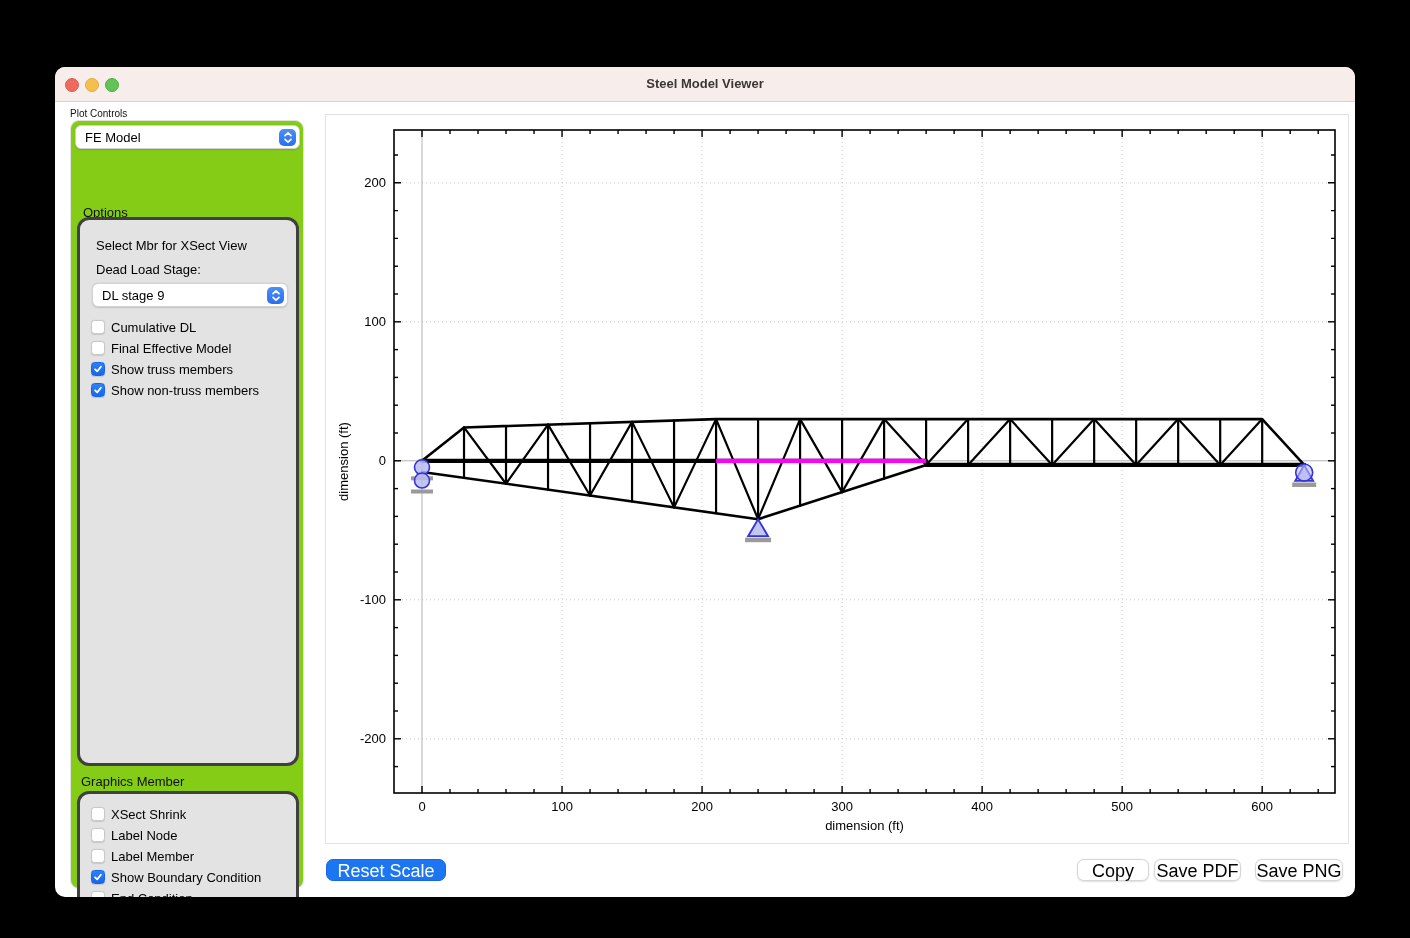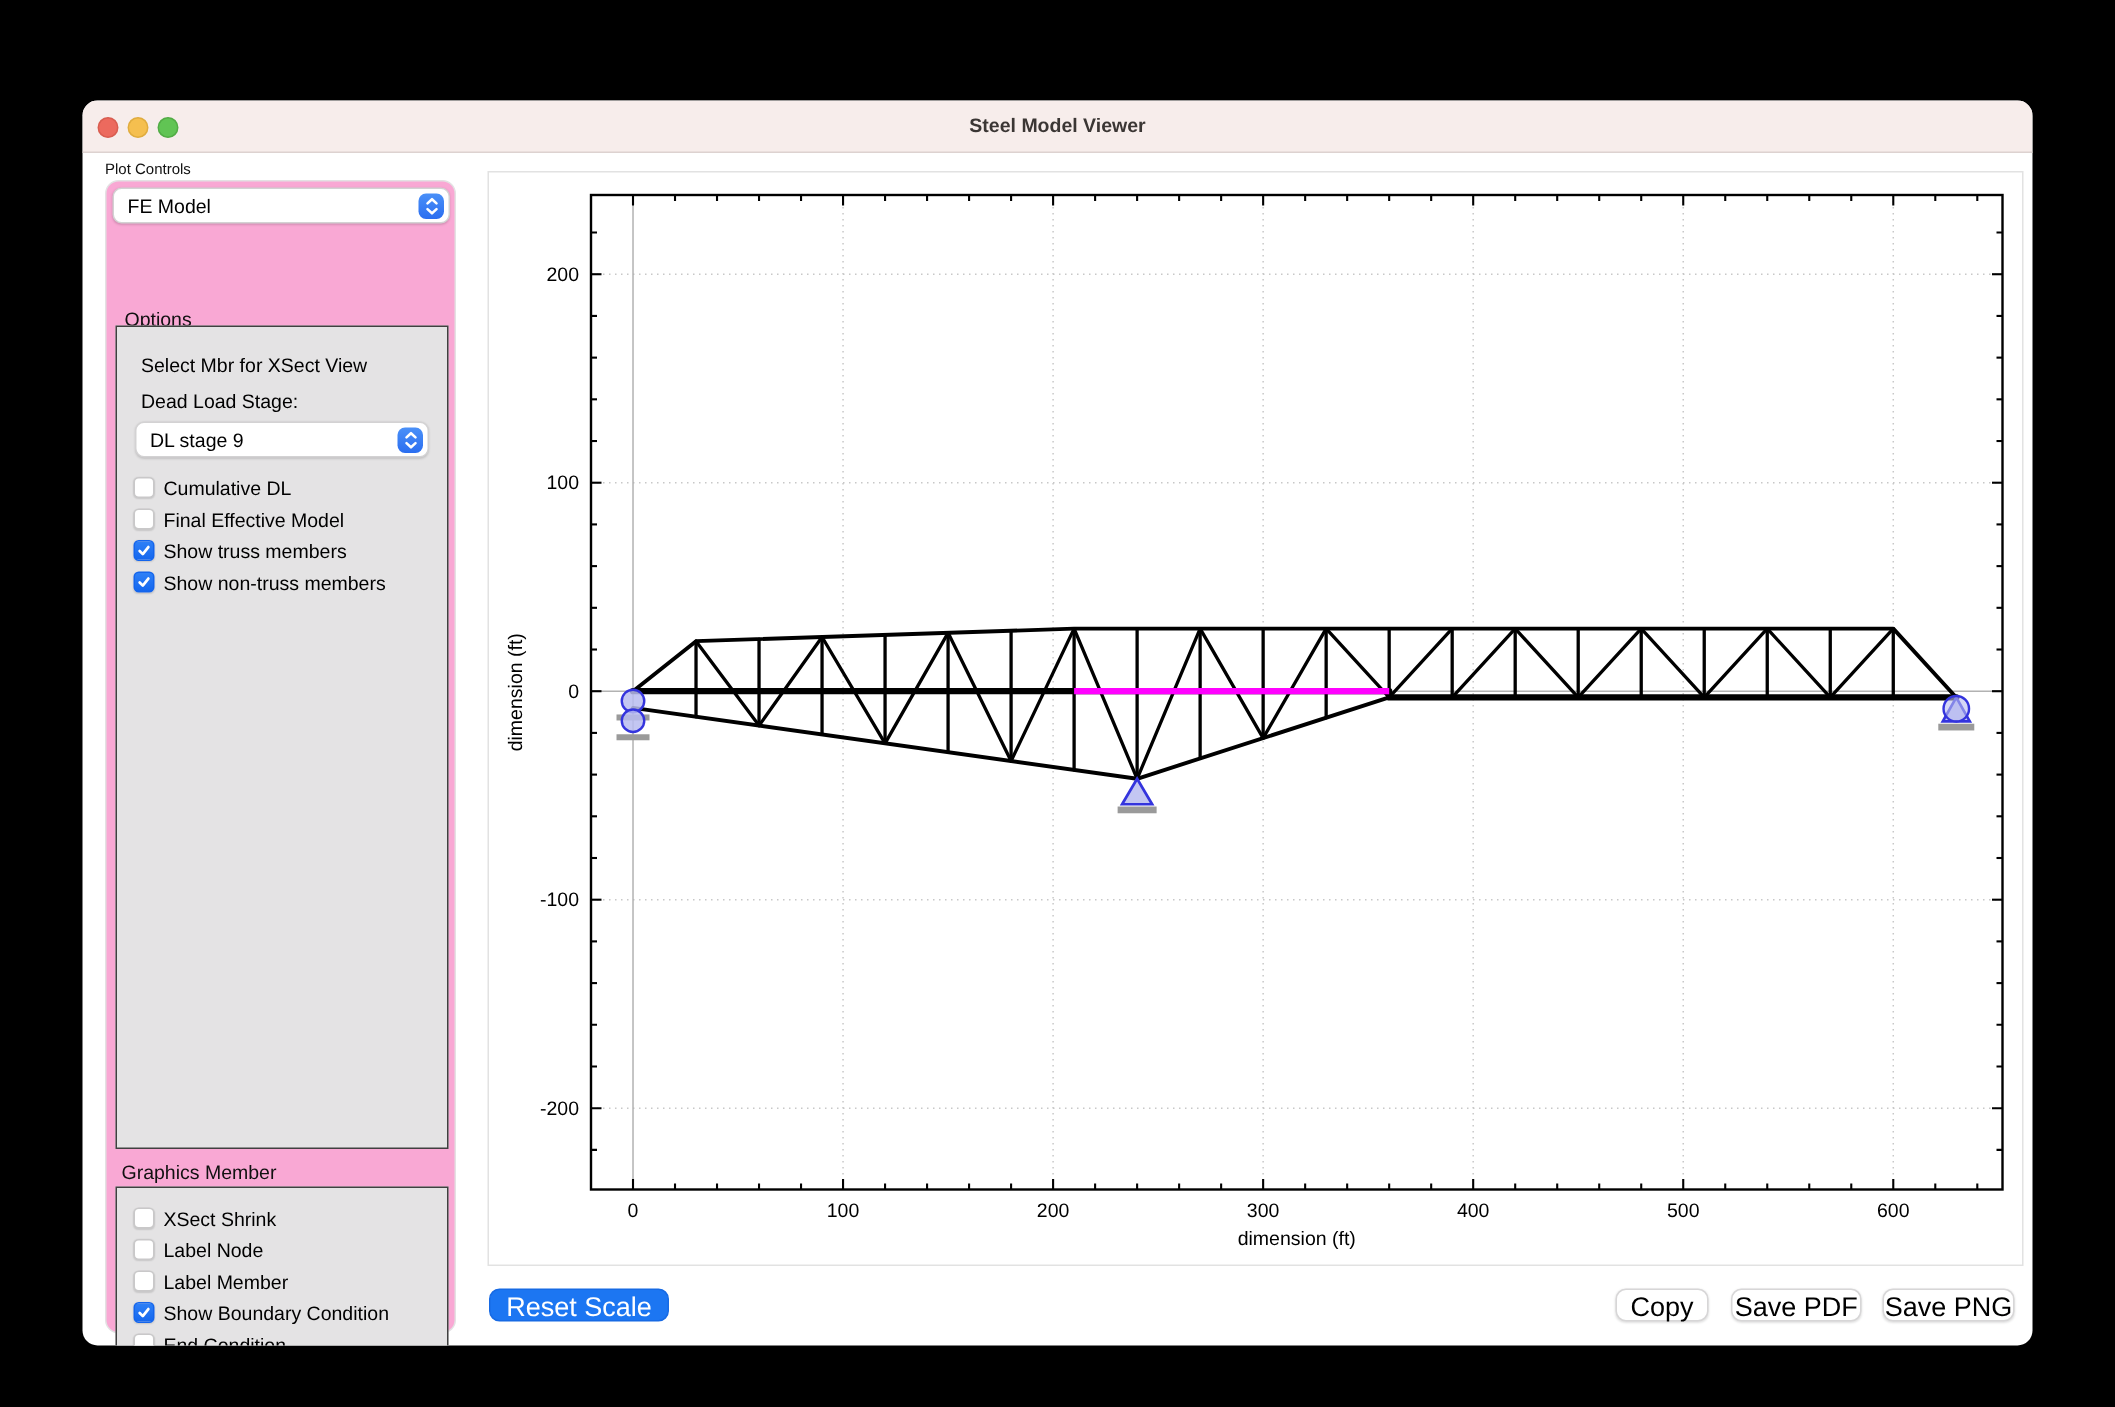--- a/index.html
+++ b/index.html
@@ -9,49 +9,49 @@
   
   .titlebar{position:relative;height:34px;background:#f7edeb;border-bottom:1px solid #ddd2d0;}
   .traffic{position:absolute;top:11px;width:12px;height:12px;border-radius:50%;}
   .t-close{left:10px;background:#ec6a5e;border:0.5px solid #d95d50;}
   .t-min{left:30px;background:#f5bf4f;border:0.5px solid #e0ac3e;}
   .t-zoom{left:50px;background:#61c454;border:0.5px solid #52ac45;}
   .win-title{position:absolute;left:0;right:0;top:0;height:34px;line-height:34px;text-align:center;
     font-size:13px;font-weight:bold;color:#3b3634;}
   
   .sidebar-title{position:absolute;left:15px;top:41px;font-size:10px;color:#111;}
-  .side-panel{position:absolute;left:15px;top:53px;width:234px;height:769px;background:#f9a8d4;
+  .side-panel{position:absolute;left:15px;top:53px;width:234px;height:769px;background:#84cc16;
     border:1px solid #e3e2e3;border-radius:9px;box-sizing:border-box;}
   .select{position:absolute;height:24px;background:#fff;border:1px solid #d3d2d3;border-radius:6px;
     box-shadow:0 0.5px 1.5px rgba(0,0,0,.15);display:flex;align-items:center;box-sizing:border-box;cursor:default;}
   .sel-model{left:4px;top:4px;width:225px;}
   .select .val{flex:1;font-size:13px;color:#000;padding-left:9px;white-space:nowrap;overflow:hidden;}
   .chev{width:17px;height:17px;margin-right:3px;border-radius:5px;flex:0 0 17px;
     background:linear-gradient(#4a90f8,#2b6ef0);display:flex;align-items:center;justify-content:center;}
   .group-label{position:absolute;font-size:13px;color:#111;}
-  .group-box{position:absolute;left:6px;width:222px;background:#e4e3e4;border:1px solid #404040;
-    border-radius:0;box-sizing:border-box;}
+  .group-box{position:absolute;left:6px;width:222px;background:#e4e3e4;border:3px solid #404040;
+    border-radius:12px;box-sizing:border-box;}
   .box-options{top:96px;height:549px;}
   .box-graphics{top:670px;height:143px;}
   .opt-label{position:absolute;font-size:13px;color:#000;white-space:nowrap;}
   .cb-row{position:absolute;display:flex;height:16px;cursor:default;}
   .cb{width:14px;height:14px;border-radius:3.5px;background:#fff;border:1px solid #c9c8c9;
     box-sizing:border-box;box-shadow:0 0.5px 1px rgba(0,0,0,.12);display:flex;align-items:center;justify-content:center;flex:0 0 14px;}
   .cb.on{background:linear-gradient(#2e80f7,#1567ee);border-color:#1465ec;}
   .cb svg{display:block;}
   .cb-lab{font-size:13px;color:#000;margin-left:6px;white-space:nowrap;}
   
   .plot-card{position:absolute;left:270px;top:47px;width:1022px;height:728px;background:#fff;
     border:1px solid #e2e2e2;box-sizing:content-box;}
   
   .btn{position:absolute;top:792px;height:22px;border-radius:7px;font-size:18px;line-height:22px;
     text-align:center;cursor:default;box-sizing:border-box;}
   .btn-primary{left:271px;width:120px;background:#1c76f2;color:#fff;border:1px solid #176ae4;}
   .btn-plain{background:#fff;color:#000;border:1px solid #d7d6d7;box-shadow:0 0.5px 1.5px rgba(0,0,0,.12);}
-  #btn-copy{left:1022px;width:62px;}
+  #btn-copy{left:1022px;width:72px;}
   #btn-pdf{left:1099px;width:87px;}
   #btn-png{left:1200px;width:88px;}
 </style>
 </head>
 <body>
 
 <div class="window">
 
   <div class="titlebar">
     <span class="traffic t-close"></span>

